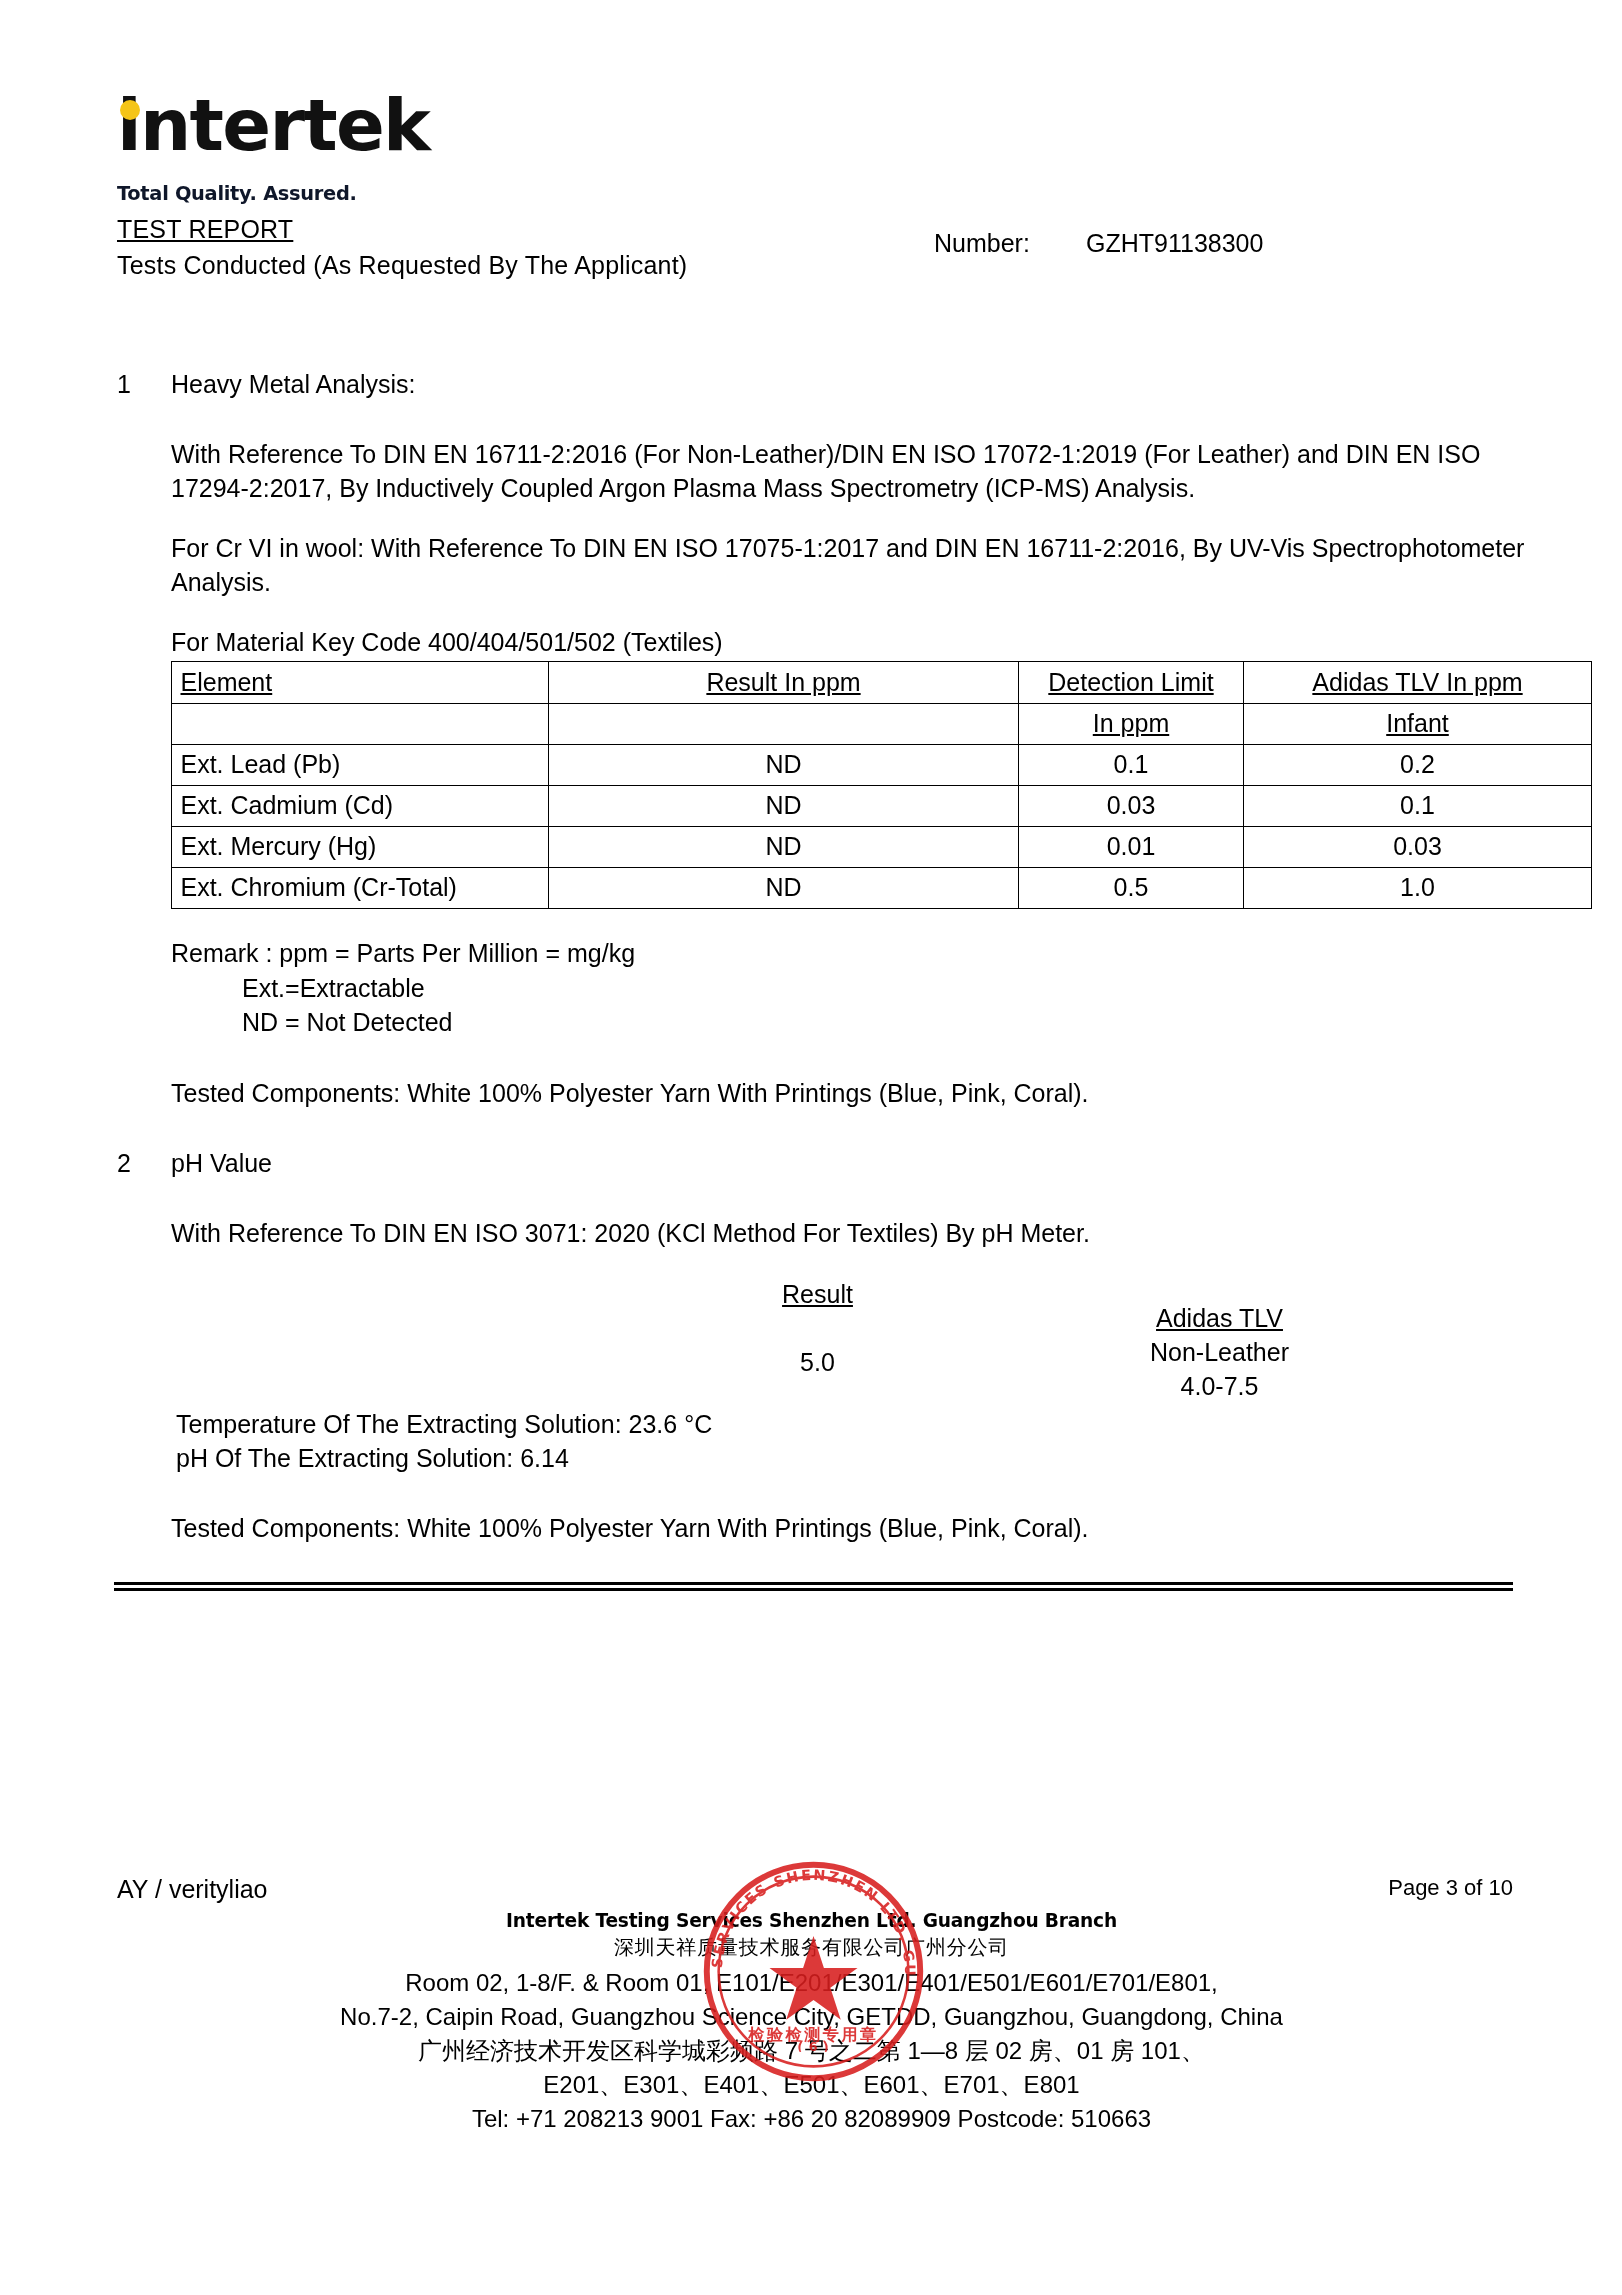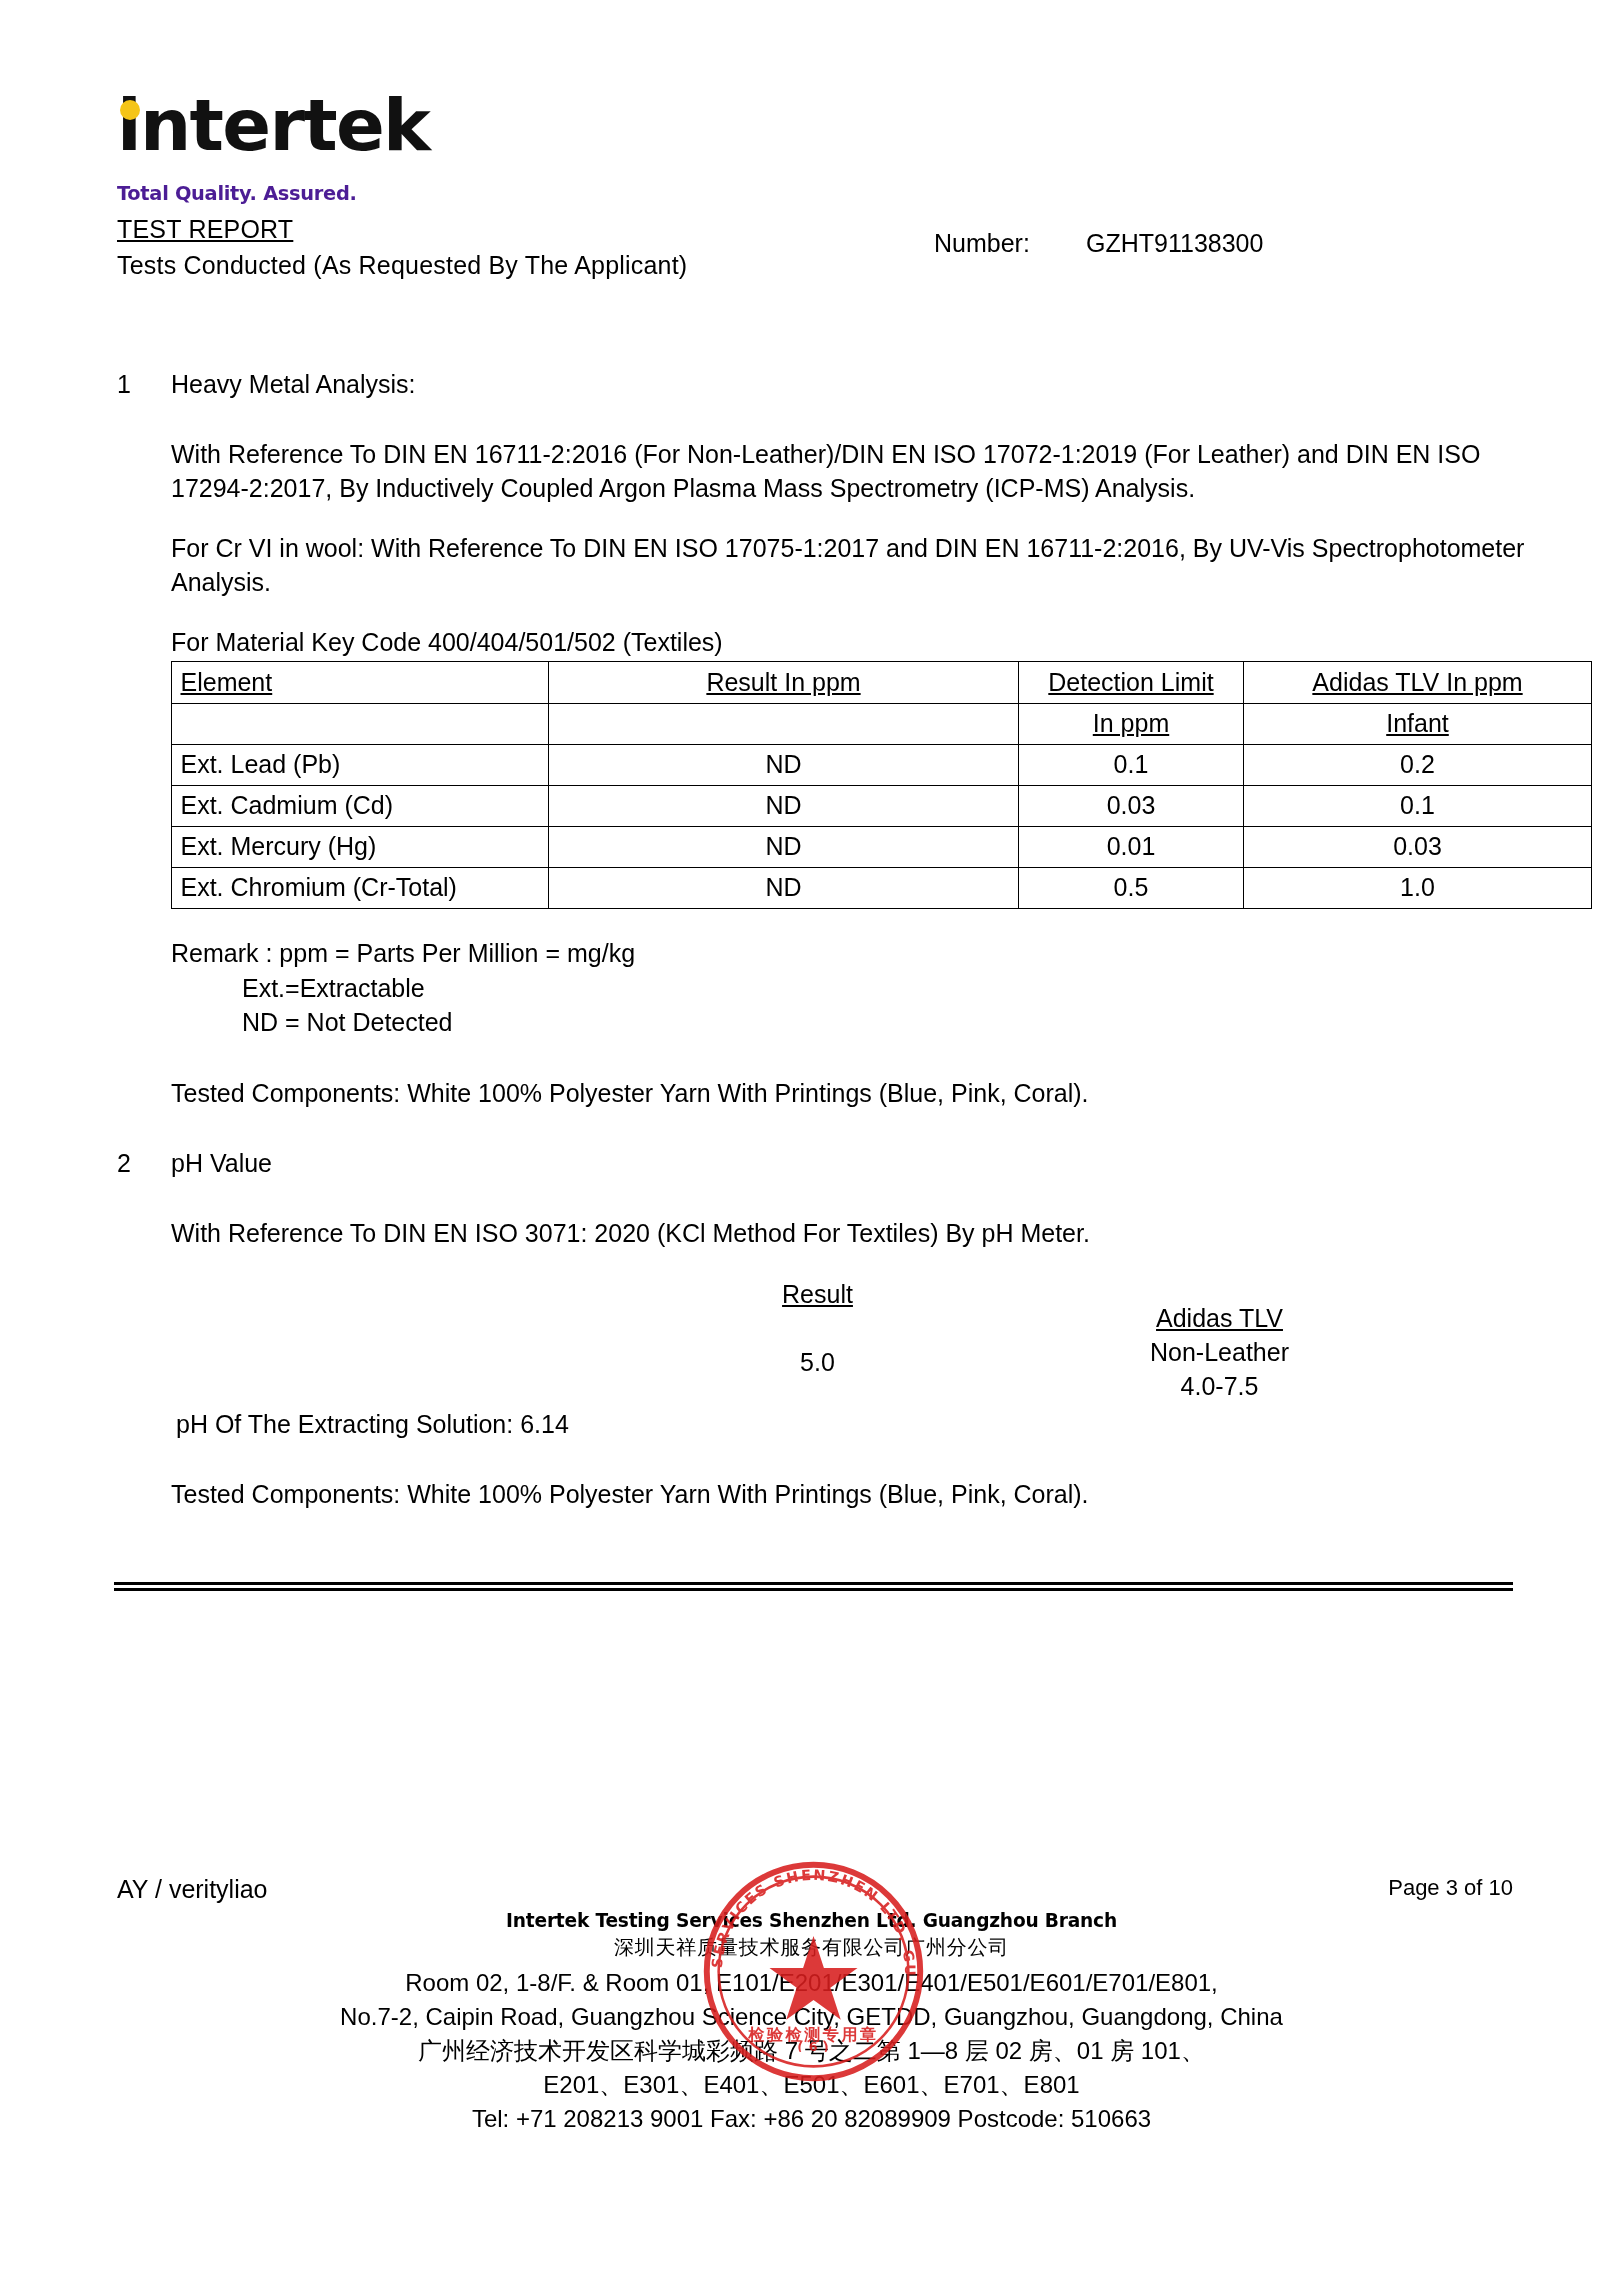--- a/index.html
+++ b/index.html
@@ -48,21 +48,21 @@
     height: 20px;
     border-radius: 50%;
     background: #F5C518;
   }
   .tagline {
     font-family: "DejaVu Sans", sans-serif;
     font-size: 19.4px;
     font-weight: 700;
     letter-spacing: -0.3px;
     margin-top: 1.7px;
-    color: #4c1d95;
+    color: #0f172a;
   }
   .test-report {
     font-size: 25px;
     text-decoration: underline;
     margin-top: 10px;
     letter-spacing: 0.2px;
   }
   .tests-conducted {
     font-size: 25px;
     margin-top: 7.6px;
@@ -351,20 +351,21 @@
       </div>
       <div class="ph-row">
         <span class="ph-col-result">5.0</span>
         <span class="ph-col-tlv">4.0-7.5</span>
       </div>
     </div>
 
     <div class="gap-md"></div>
 
     <div class="extract-lines">
+      <div>Temperature Of The Extracting Solution:  23.6 °C</div>
       <div>pH Of The Extracting Solution: 6.14</div>
     </div>
 
     <div class="gap-lg"></div>
 
     <div class="para">Tested Components: White 100% Polyester Yarn With Printings (Blue, Pink, Coral).</div>
   </div>
 
   <div class="divider"></div>
 

